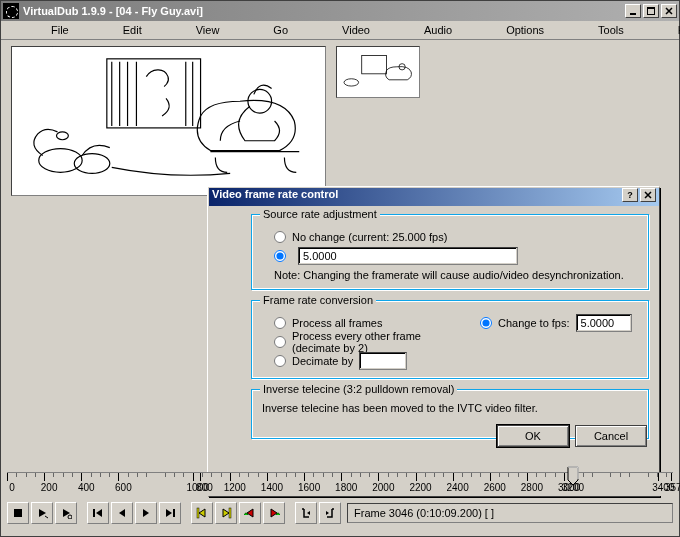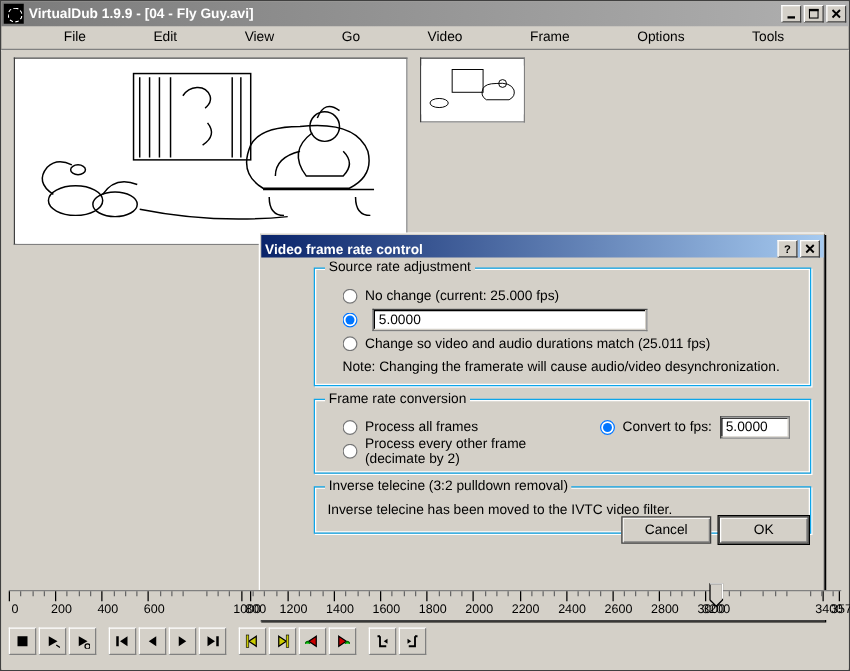--- a/index.html
+++ b/index.html
@@ -168,21 +168,21 @@
     border-top-color: #d4d0c8;
     border-left-color: #d4d0c8;
     box-shadow: -1px -1px 0 #fff, 1px 1px 0 #000;
   }
   .dlg-title {
     height: 18px;
     background: linear-gradient(to right, #0a246a, #a6caf0);
     color: #fff;
     font-weight: bold;
     display: flex;
-    align-items: flex-end;
+    align-items: flex-start;
     padding: 0 3px;
   }
   .dlg-title .spacer { flex: 1; }
   .dlg-body {
     padding: 8px 10px;
     position: relative;
   }
   .groupbox {
     border: 1px solid #0ea5e9;
     box-shadow: inset -1px -1px 0 #fff, inset 1px 1px 0 #fff, 1px 1px 0 #fff;
@@ -256,21 +256,21 @@
           <path d="M1 1 L7 7 M7 1 L1 7" stroke="#000" stroke-width="1.5"></path>
         </svg>
     </span>
   </div>
   <div class="menubar">
     <span>File</span>
     <span>Edit</span>
     <span>View</span>
     <span>Go</span>
     <span>Video</span>
-    <span>Frame</span>
+    <span>Audio</span>
     <span>Options</span>
     <span>Tools</span>
     <span>Help</span>
   </div>
   <div class="content">
 
     <div class="video-pane main">
       <svg class="sketch" viewBox="0 0 315 150">
         <rect width="315" height="150" fill="#fff"></rect>
         <g stroke="#000" stroke-width="1.2" fill="none">
@@ -321,58 +321,59 @@
         <div class="groupbox">
           <span class="legend">Source rate adjustment</span>
           <div class="radio-row">
             <input type="radio" class="radio" name="g1" style="">
             <span>No change (current: 25.000 fps)</span>
           </div>
           <div class="radio-row">
             <input type="radio" class="radio" name="g1" checked="" style="">
             <input class="text-input" style="width: 220px; margin-left: 6px;" value="5.0000">
           </div>
-          <div class="radio-row">
-            <input type="radio" class="radio" name="g1" style="">
-            <span>Change so video and audio durations match   (25.011 fps)</span>
-          </div>
           <div class="note">Note: Changing the framerate will cause audio/video desynchronization.</div>
         </div>
 
         <div class="groupbox">
           <span class="legend">Frame rate conversion</span>
           <div style="display:flex">
             <div style="flex:1">
               <div class="radio-row">
                 <input type="radio" class="radio" name="g2" style="">
                 <span>Process all frames</span>
               </div>
               <div class="radio-row">
                 <input type="radio" class="radio" name="g2" style="">
                 <span>Process every other frame (decimate by 2)</span>
               </div>
+              <div class="radio-row">
+                <input type="radio" class="radio" name="g2" style="">
+                <span>Decimate by</span>
+                <input class="text-input" style="width: 48px; margin-left: 6px;" value="">
+              </div>
             </div>
             <div style="width:170px">
               <div class="radio-row">
                 <input type="radio" class="radio" name="g2" checked="" style="">
-                <span>Convert to fps:</span>
+                <span>Change to fps:</span>
                 <input class="text-input" style="width: 56px; margin-left: 6px;" value="5.0000">
               </div>
             </div>
           </div>
         </div>
 
-        <div class="groupbox" style="padding-bottom:12px">
+        <div class="groupbox" style="padding-bottom:24px">
           <span class="legend">Inverse telecine (3:2 pulldown removal)</span>
           <div>Inverse telecine has been moved to the IVTC video filter.</div>
         </div>
 
         <div class="dlg-buttons">
+          <button class="btn default">OK</button>
           <button class="btn">Cancel</button>
-          <button class="btn default">OK</button>
         </div>
       </div>
     </div>
 
     <div class="timeline">
       <div class="ruler" id="ruler">
           <div class="tick" style="left: 0px;">
             <div class="lbl">0</div>
           </div>
           <div class="minor" style="left: 9.28412px;"></div>
@@ -562,16 +563,19 @@
             <path d="M4 2 v8 h5 M4 2 h-2" stroke="#000" fill="none" stroke-width="1.5"></path>
             <path d="M7 6 l3 -2 v4 z" fill="#000"></path>
           </svg>
         </div>
       <div class="tb-btn">
           <svg width="12" height="12">
             <path d="M8 2 v8 h-5 M8 2 h2" stroke="#000" fill="none" stroke-width="1.5"></path>
             <path d="M5 6 l-3 -2 v4 z" fill="#000"></path>
           </svg>
         </div>
+      <div class="frame-status">
+        <span>Frame 3046 (0:10:09.200) [ ]</span>
+      </div>
     </div>
 
   </div>
 </div>
 
 </body></html>

